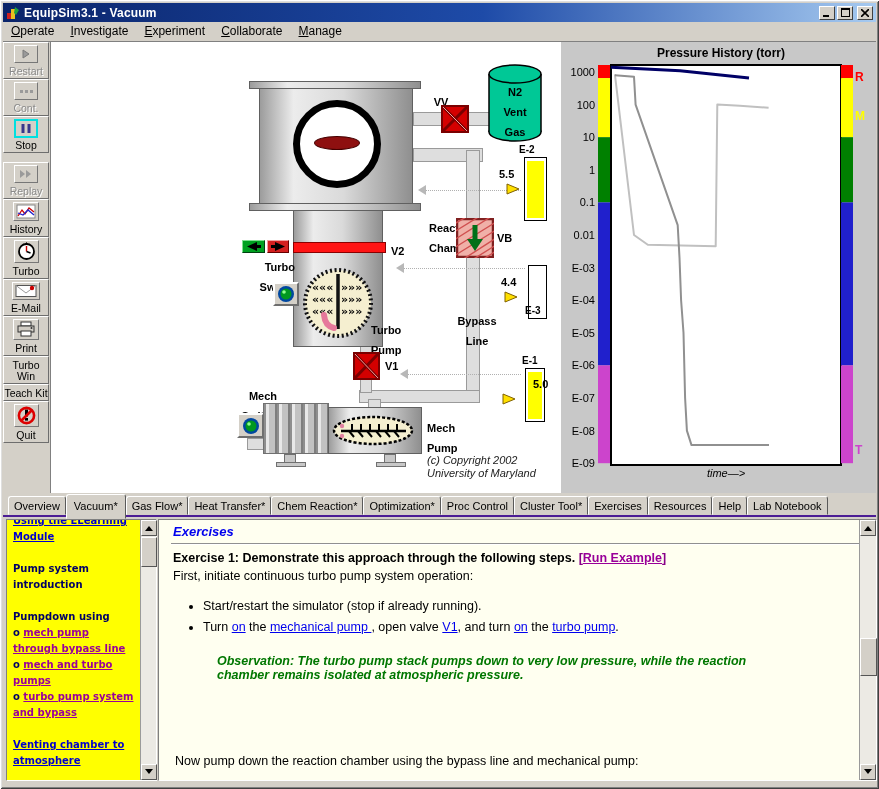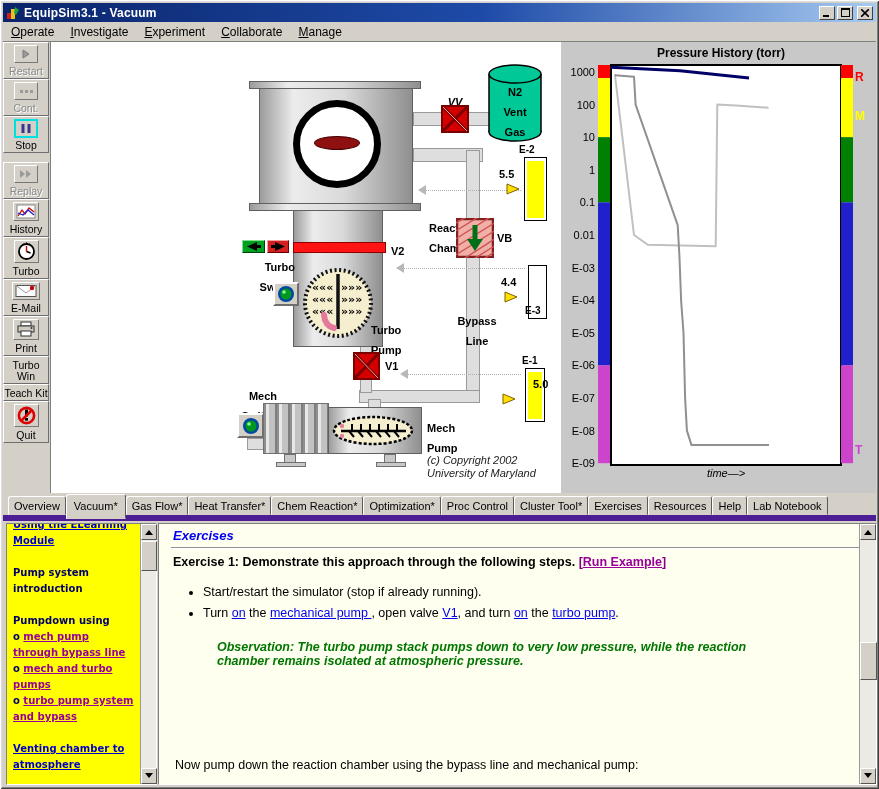--- a/index.html
+++ b/index.html
@@ -8,21 +8,21 @@
   .window{position:relative;width:879px;height:789px;background:#D4D0C8;
     box-shadow:inset 1px 1px 0 #FFFFFF, inset -1px -1px 0 #404040, inset 2px 2px 0 #DFDFDF, inset -2px -2px 0 #808080;}
   
   .titlebar{position:absolute;left:3px;top:3px;width:873px;height:19px;
     background:linear-gradient(90deg,#0A246A,#1E4BA8 55%,#A6CAF0);display:flex;align-items:center;padding:0 3px;}
   .titlebar .ttext{color:#fff;font-weight:bold;font-size:12px;margin-left:4px;flex:1;letter-spacing:.2px;}
   .winbtns{display:flex;gap:2px;}
   .winbtn{width:16px;height:14px;background:#D4D0C8;border:1px solid;border-color:#fff #404040 #404040 #fff;
     display:flex;align-items:center;justify-content:center;font-size:9px;font-weight:bold;color:#000;line-height:1;}
   
-  .menubar{position:absolute;left:3px;top:22px;width:873px;height:20px;background:#D4D0C8;display:flex;align-items:center;border-bottom:1px solid #808080;box-shadow:0 1px 0 #fff;}
+  .menubar{position:absolute;left:3px;top:22px;width:873px;height:20px;background:#D4D0C8;display:flex;border-bottom:1px solid #808080;box-shadow:0 1px 0 #fff;}
   .menu-item{font-size:12px;padding:2px 8px;color:#000;}
   
   .main{position:absolute;left:3px;top:42px;width:873px;height:451px;}
   .toolbar{position:absolute;left:0;top:0;width:47px;height:451px;background:#D4D0C8;}
   .tbtn{width:46px;background:#D4D0C8;border:1px solid;border-color:#fff #6e6e6e #6e6e6e #fff;text-align:center;padding:2px 0 1px;}
   .ticon{display:inline-block;background:#D4D0C8;border:1px solid;border-color:#fff #777 #777 #fff;padding:1px 2px;line-height:0;}
   .ticon.active{border:2px solid #00E0E0;}
   .tlabel{font-size:10.5px;color:#000;line-height:11px;padding-top:1px;}
   .tbtn.disabled .tlabel{color:#8a8a8a;text-shadow:1px 1px 0 #fff;}
   .tspacer{height:9px;}
@@ -42,21 +42,21 @@
   
   .chartpanel{position:absolute;left:558px;top:0;width:315px;height:451px;background:#C8C8C8;}
   .chart-title{position:absolute;left:40px;top:4px;width:240px;text-align:center;font-size:12px;font-weight:bold;color:#000;}
   .time-label{position:absolute;left:50px;top:425px;width:230px;text-align:center;font-size:11px;font-style:italic;color:#000;}
   
   .tabrow{position:absolute;left:3px;top:493px;width:873px;height:22px;background:#D4D0C8;padding-left:5px;white-space:nowrap;}
   .tab{display:inline-block;font-size:11px;padding:3px 5px 2px;margin-top:3px;background:#D4D0C8;
     border:1px solid;border-color:#fff #5a5a5a #D4D0C8 #fff;border-radius:3px 3px 0 0;position:relative;}
   .tab.active{margin-top:0;padding:5px 7px 6px;z-index:2;border-color:#fff #5a5a5a #D4D0C8 #fff;}
   
-  .bottom{position:absolute;left:3px;top:515px;width:873px;height:268px;background:#D4D0C8;border-top:6px solid #4c1d95;}
+  .bottom{position:absolute;left:3px;top:515px;width:873px;height:268px;background:#D4D0C8;border-top:2px solid #4c1d95;}
   .sidebar{position:absolute;left:3px;top:2px;width:151px;height:262px;border:1px solid;border-color:#808080 #fff #fff #808080;background:#FFFF00;}
   .sb-scrollwrap{position:absolute;left:0;top:0;right:16px;bottom:0;overflow:hidden;padding:2px 4px 0 6px;}
   .sb-item{font:bold 10px "DejaVu Sans",sans-serif;line-height:16px;color:#000066;}
   .sb-item.gap{margin-top:16px;}
   .sb-item.clipped{margin-top:-9px;}
   .sb-item a{cursor:pointer;}
   .sb-link{color:#0000CC;text-decoration:underline;}
   .sb-visited{color:#990099;text-decoration:underline;}
   .sb-prefix{color:#000066;text-decoration:none;}
   
@@ -191,21 +191,21 @@
       <div class="pipe" style="left:317px;top:357px;width:13px;height:10px;"></div>
       <div class="pipe" style="left:196px;top:396px;width:18px;height:12px;"></div>
 
       <div class="abs metal" style="left:198px;top:39px;width:172px;height:8px;"></div>
       <div class="abs metal" style="left:208px;top:46px;width:154px;height:116px;"></div>
       <div class="abs metal" style="left:198px;top:161px;width:172px;height:8px;"></div>
       <div class="abs" style="left:242px;top:58px;width:88px;height:88px;border-radius:50%;border:7px solid #000;background:#fff;"></div>
       <div class="abs" style="left:263px;top:94px;width:46px;height:14px;border-radius:50%;background:#8E1010;border:1px solid #400;"></div>
       <div class="dlabel" style="left:378px;top:176px;width:62px;">Reaction Chamber</div>
 
-      <div class="dlabel" style="left:390px;top:50px;width:28px;text-align:center;font-style:italic;">VV</div>
+      <div class="dlabel" style="left:376px;top:50px;width:28px;text-align:center;">VV</div>
       <div class="abs" style="left:390px;top:63px;line-height:0;">
         <svg width="28" height="28" viewBox="0 0 28 28">
             <rect x="1" y="1" width="26" height="26" fill="#D40000" stroke="#7A0000" stroke-width="2"></rect>
             <path d="M2,2 L26,26 M26,2 L2,26" stroke="#7A0000" stroke-width="3"></path>
             <path d="M2,2 L26,26" stroke="#F0A0A0" stroke-width="1"></path>
           </svg>
       </div>
       <div class="abs" style="left:436px;top:22px;line-height:0;">
         <svg width="56" height="78" viewBox="0 0 56 78">
             <ellipse cx="28" cy="68" rx="26" ry="9" fill="#00C896" stroke="#000" stroke-width="1.5"></ellipse>
@@ -403,20 +403,21 @@
     </div>
 
     <div class="content">
       <div class="content-inner">
         <div class="ex-title">Exercises</div>
         <div class="ex-rule"></div>
         <div class="ex-heading">
           <span class="hb">Exercise 1: Demonstrate this approach through the following steps.</span>
           <span class="ex-bracket">[</span><span class="ex-runlink">Run Example</span><span class="ex-bracket">]</span>
         </div>
+        <div class="ex-body">First, initiate continuous turbo pump system operation:</div>
         <ul class="ex-list" id="ex-bullets">
             <li><span>Start/restart the simulator (stop if already running).</span></li>
             <li><span>Turn </span><span class="seg-link">on</span><span> the </span><span class="seg-link">mechanical pump </span><span>, open valve </span><span class="seg-link">V1</span><span>, and turn </span><span class="seg-link">on</span><span> the </span><span class="seg-link">turbo pump</span><span>.</span></li>
           </ul>
         <div class="observation">Observation: The turbo pump stack pumps down to very low pressure, while the reaction chamber remains isolated at atmospheric pressure.</div>
         <div class="ex-footer">Now pump down the reaction chamber using the bypass line and mechanical pump:</div>
       </div>
       <div class="vscroll" style="width:17px;">
         <div class="sbtn up">
             <div class="tri-up"></div>

